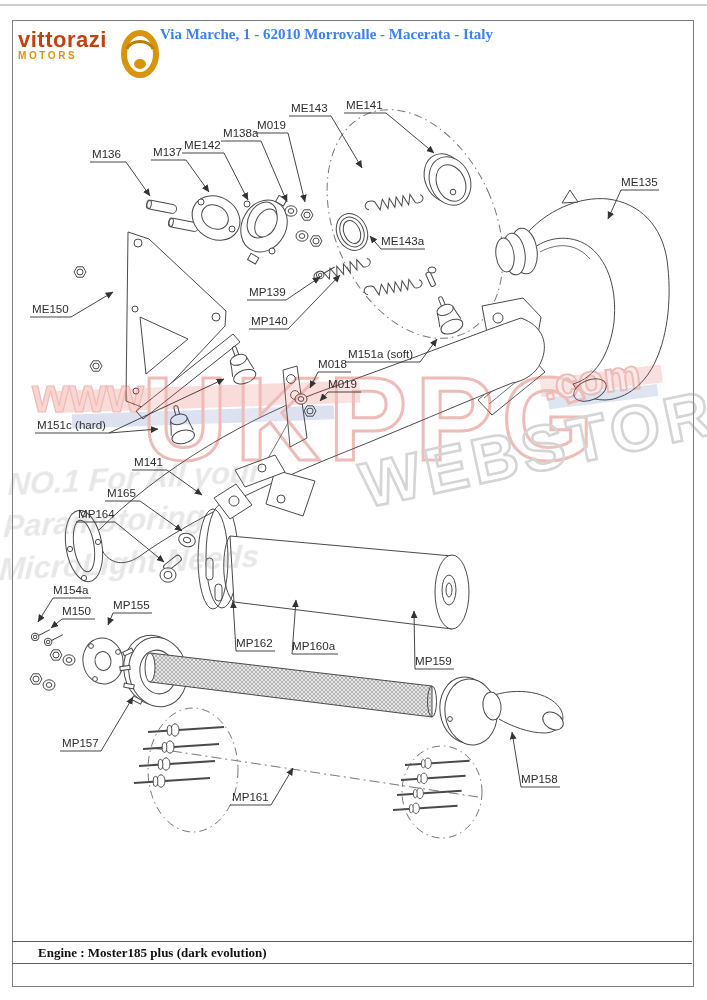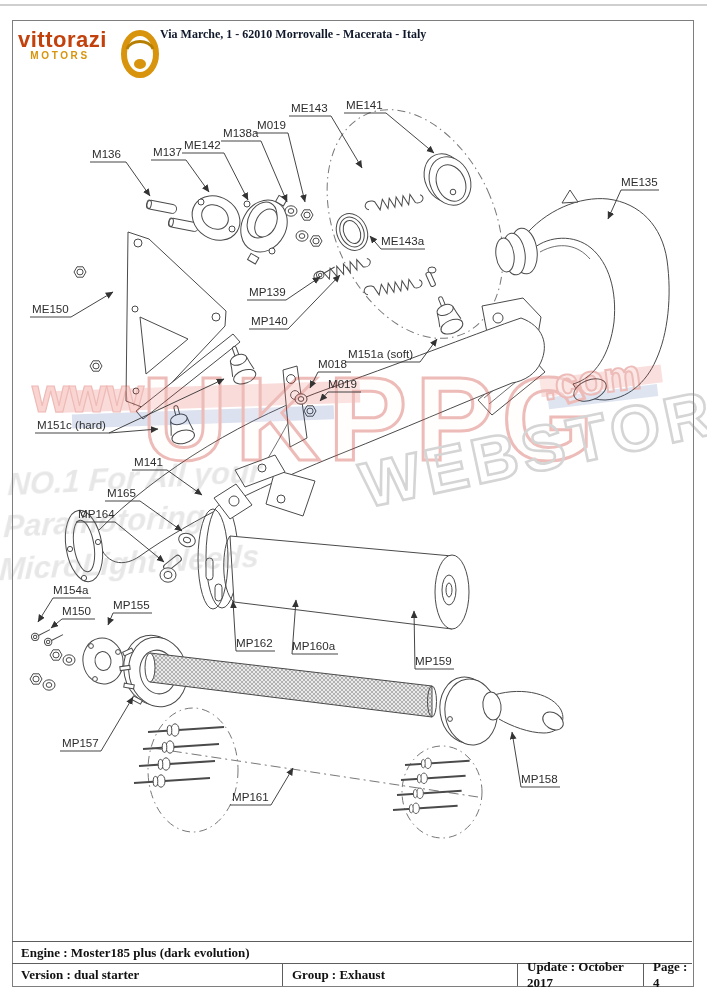--- a/index.html
+++ b/index.html
@@ -4,29 +4,29 @@
 <style>
   html,body{margin:0;padding:0;background:#fff;}
   #page{position:relative;width:707px;height:1000px;background:#fff;overflow:hidden;
         font-family:"Liberation Sans",sans-serif;}
   #topline{position:absolute;left:0;top:4px;width:707px;height:2px;background:#cfcfcf;}
   #frame{position:absolute;left:12px;top:20px;width:680px;height:965px;border:1.4px solid #7e7e7e;}
   
   #logo{position:absolute;left:18px;top:30px;width:120px;}
   #brand{font-family:"Liberation Sans",sans-serif;font-weight:800;font-size:22px;
          letter-spacing:.5px;color:#c2410c;line-height:20px;}
-  #brandsub{font-weight:700;font-size:10px;letter-spacing:2.6px;color:#d8940c;text-align:center;width:84px;margin-top:0;}
+  #brandsub{font-weight:700;font-size:10px;letter-spacing:2.6px;color:#d8940c;text-align:left;width:84px;margin-top:0;}
   #eggicon{position:absolute;left:103px;top:-3px;}
   #addr{position:absolute;left:160px;top:27px;font-family:"Liberation Serif",serif;
-        font-weight:700;font-size:12px;color:#0f172a;line-height:14.5px;}
+        font-weight:700;font-size:15px;color:#3b82f6;line-height:14.5px;}
   
   #footer{position:absolute;left:12px;top:941px;width:680px;height:44px;
           border-top:1.3px solid #5d5d5d;font-family:"Liberation Serif",serif;
           font-weight:700;font-size:13px;color:#111;}
-  #f-row1{height:21px;border-bottom:1.3px solid #5d5d5d;display:flex;align-items:center;padding-left:9px;}
+  #f-row1{height:21px;border-bottom:1.3px solid #5d5d5d;display:flex;align-items:center;padding-left:26px;}
   #f-row2{height:22px;display:flex;}
   .fcell{display:flex;align-items:center;padding-left:9px;box-sizing:border-box;height:100%;}
   .fdiv{border-left:1.3px solid #5d5d5d;}
   #fc-version{width:270px;}
   #fc-group{width:235px;}
   #fc-update{width:126px;}
   #fc-page{flex:1;}
   svg{position:absolute;left:0;top:0;}
   .art{stroke:#4a4a4a;stroke-width:1;fill:#fff;}
   .artn{stroke:#4a4a4a;stroke-width:1;fill:none;}
@@ -367,20 +367,14 @@
         <text x="232" y="801" class="plabel">MP161</text>
         <polyline points="560,787 521,787 512,732" class="lead" marker-end="url(#ah)"></polyline>
         <text x="521" y="783" class="plabel">MP158</text>
       </g>
   </svg>
 
   <div id="footer">
     <div id="f-row1">
       <span>Engine : Moster185 plus (dark evolution)</span>
     </div>
-    <div id="f-row2">
-      <div class="fcell" id="fc-version">Version : dual starter</div>
-      <div class="fcell fdiv" id="fc-group">Group : Exhaust</div>
-      <div class="fcell fdiv" id="fc-update">Update : October 2017</div>
-      <div class="fcell fdiv" id="fc-page">Page : 4</div>
-    </div>
   </div>
 </div>
 
 </body></html>

